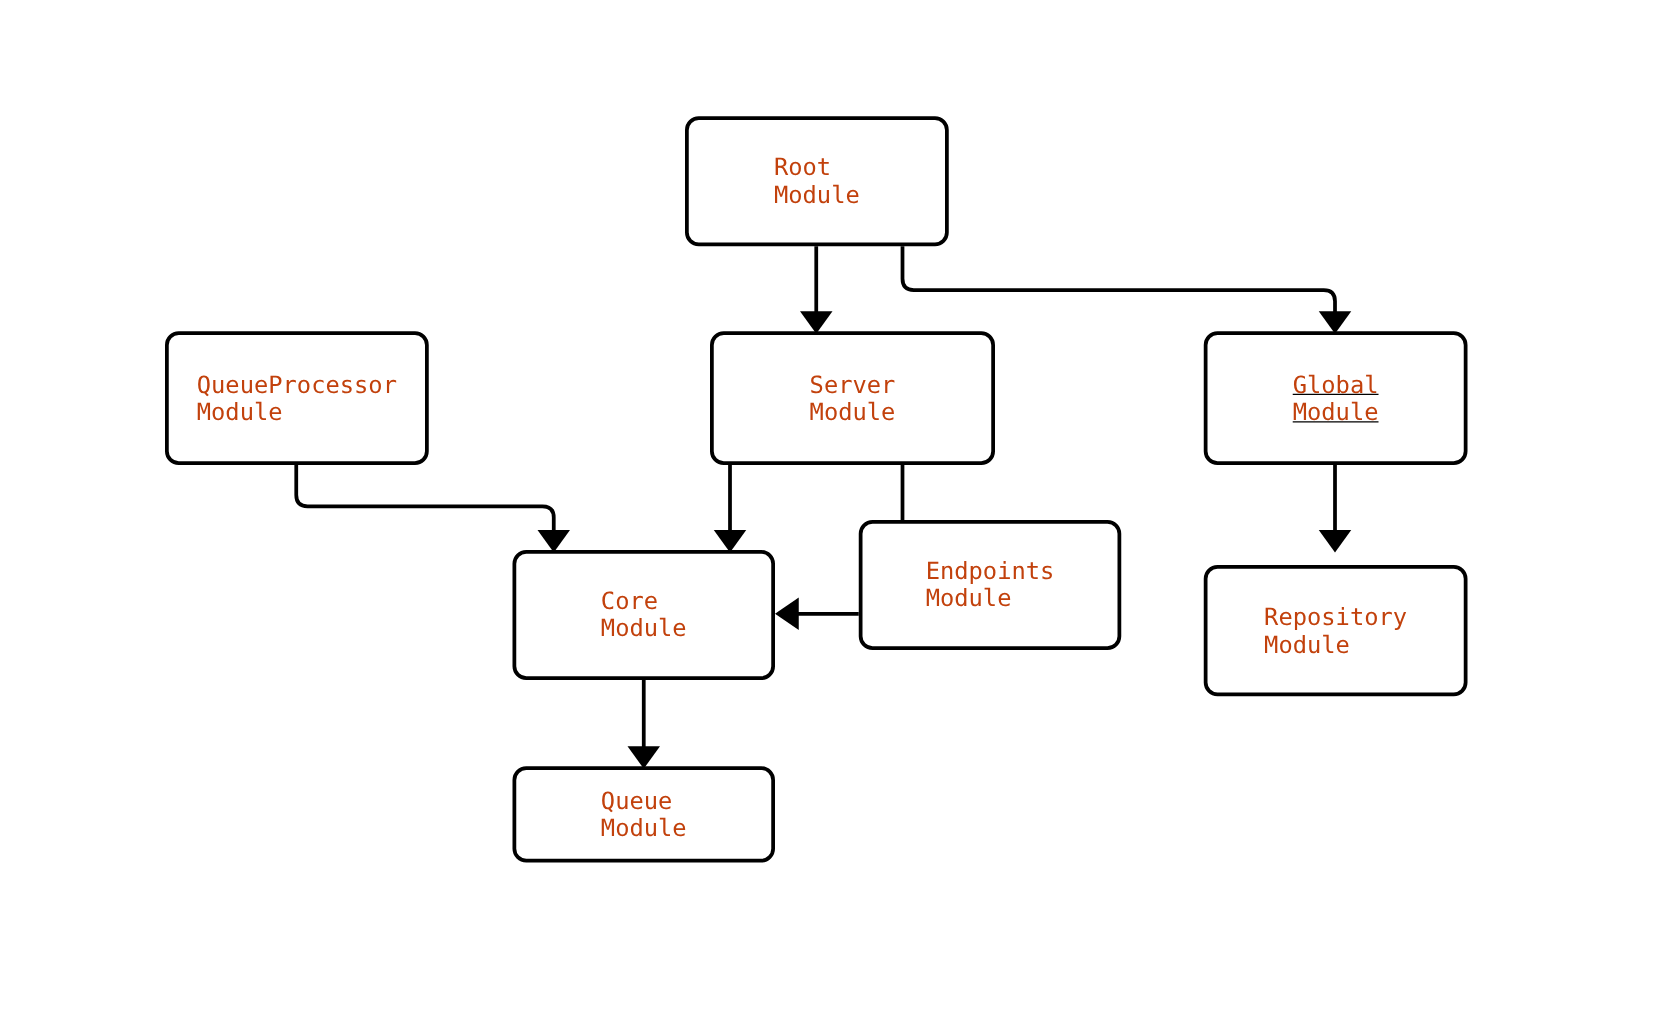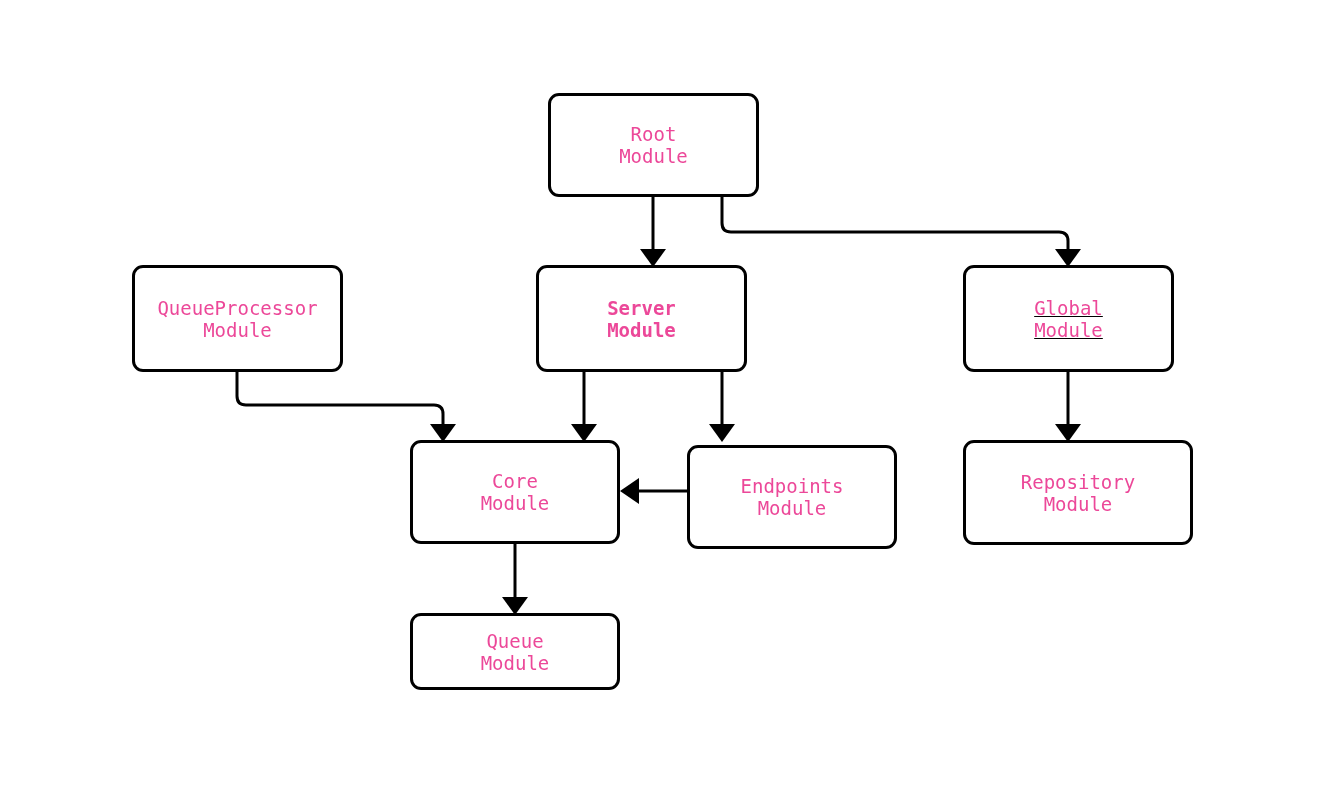--- a/index.html
+++ b/index.html
@@ -34,22 +34,21 @@
     border-radius: 11px;
     display: flex;
     align-items: center;
     justify-content: center;
     z-index: 2;
   }
   .node-label {
     font-family: "DejaVu Sans Mono", "Liberation Mono", monospace;
     font-size: 19px;
     line-height: 22px;
-    color: #ec4899;
-    text-align: center;
+    color: #c2410c;
     white-space: pre;
     letter-spacing: 0px;
     user-select: none;
   }
 </style>
 </head>
 <body>
 
 <div id="diagram-canvas">
 
@@ -104,41 +103,41 @@
   <div class="node" id="node-root" style="left:548px; top:93px; width:211px; height:104px;">
     <span class="node-label">Root
 Module</span>
   </div>
 
   <div class="node" id="node-queueprocessor" style="left:132px; top:265px; width:211px; height:107px;">
     <span class="node-label">QueueProcessor
 Module</span>
   </div>
 
-  <div class="node" id="node-server" style="left:536px; top:265px; width:211px; height:107px;font-weight:bold;">
+  <div class="node" id="node-server" style="left:568px; top:265px; width:228px; height:107px;">
     <span class="node-label">Server
 Module</span>
   </div>
 
   <div class="node" id="node-global" style="left:963px; top:265px; width:211px; height:107px;text-decoration:underline;">
     <span class="node-label">Global
 Module</span>
   </div>
 
   <div class="node" id="node-core" style="left:410px; top:440px; width:210px; height:104px;">
     <span class="node-label">Core
 Module</span>
   </div>
 
-  <div class="node" id="node-endpoints" style="left:687px; top:445px; width:210px; height:104px;">
+  <div class="node" id="node-endpoints" style="left:687px; top:416px; width:210px; height:104px;">
     <span class="node-label">Endpoints
 Module</span>
   </div>
 
-  <div class="node" id="node-repository" style="left:963px; top:440px; width:230px; height:105px;">
+  <div class="node" id="node-repository" style="left:963px; top:452px; width:211px; height:105px;">
     <span class="node-label">Repository
 Module</span>
   </div>
 
   <div class="node" id="node-queue" style="left:410px; top:613px; width:210px; height:77px;">
     <span class="node-label">Queue
 Module</span>
   </div>
 
 </div>

